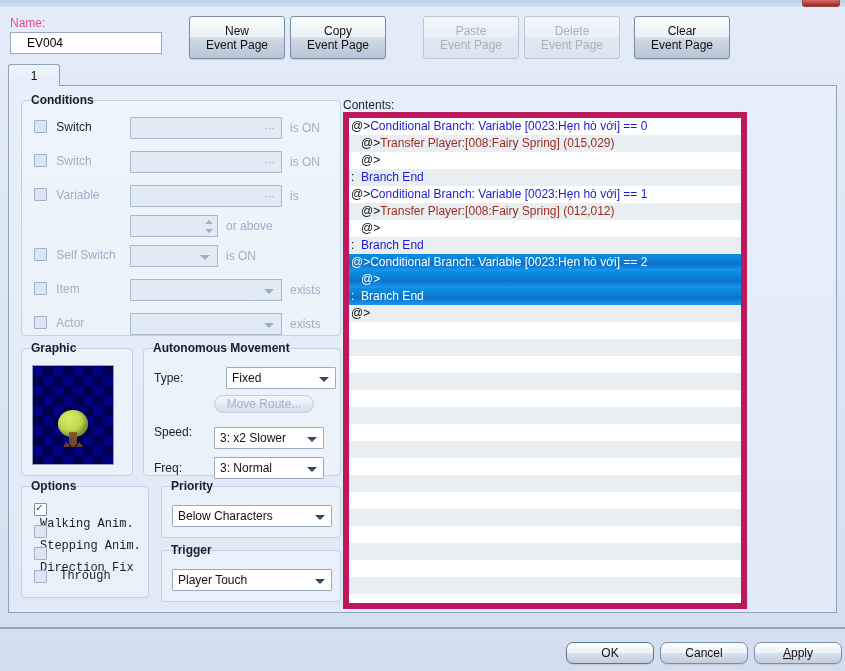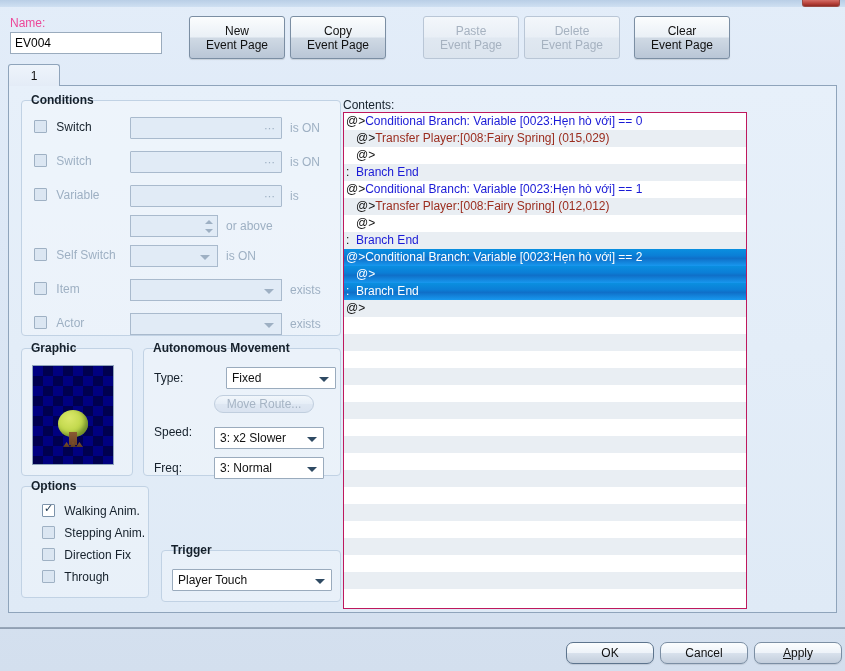--- a/index.html
+++ b/index.html
@@ -31,21 +31,21 @@
 
   
   #name-label {
     position: absolute; left: 10px; top: 16px;
     font-size: 12px; color: #ec4899;
   }
   #name-input {
     position: absolute; left: 10px; top: 32px; width: 152px; height: 22px;
     background: #fff; border: 1px solid #9aabbd;
     font-family: "Liberation Sans", sans-serif; font-size: 12px;
-    padding: 0 4px; color: #000; outline: none;
+    padding: 0 16px; color: #000; outline: none;
   }
 
   .pagebtn {
     position: absolute; top: 16px; width: 96px; height: 43px;
     border: 1px solid #7b8ea3;
     border-radius: 3px;
     background: linear-gradient(180deg, #fbfdfe 0%, #eaf0f6 48%, #cfd9e4 52%, #b9c6d6 100%);
     font-family: "Liberation Sans", sans-serif; font-size: 12px;
     color: #111;
     line-height: 14px;
@@ -216,34 +216,34 @@
     position: absolute; left: 70px; top: 46px; width: 100px; height: 18px;
     border: 1px solid #c0cede; border-radius: 9px;
     background: linear-gradient(180deg, #f1f6fb 0%, #e6eef7 48%, #dee7f2 52%, #d9e3f0 100%);
     color: #a6b4c4; font-size: 12px;
     display: flex; align-items: center; justify-content: center;
     cursor: default;
   }
 
   
   #grp-options { left: 12px; top: 400px; width: 128px; height: 112px; }
-  .opt-row { position: absolute; left: 20px; height: 20px; }
+  .opt-row { position: absolute; left: 12px; height: 20px; font-family: Liberation Mono, monospace; }
 
   
   #grp-priority { left: 152px; top: 400px; width: 180px; height: 52px; }
   #grp-trigger  { left: 152px; top: 464px; width: 180px; height: 52px; }
 
   
   #contents-label {
     position: absolute; left: 343px; top: 98px;
     font-size: 12px; color: #15202b;
   }
   #contents-list {
     position: absolute; left: 343px; top: 112px; width: 404px; height: 497px;
-    background: #fff; border: 1px solid #be185d;
+    background: #fff; border: 6px solid #be185d;
     overflow: hidden;
   }
   .row {
     height: 17px; line-height: 17px;
     font-family: "Liberation Sans", sans-serif; font-size: 12px;
     white-space: pre; padding-left: 2px;
     position: relative;
   }
   .row.alt { background: #e9eef3; }
   .row.selected {
@@ -411,20 +411,27 @@
     <div class="opt-row" style="top:60px;">
       <span class="chk"></span>
       <span class="cond-label">Direction Fix</span>
     </div>
     <div class="opt-row" style="top:82px;">
       <span class="chk"></span>
       <span class="cond-label">Through</span>
     </div>
   </div>
 
+  <div class="group" id="grp-priority">
+    <div class="group-title">Priority</div>
+    <div class="sel" style="left:10px; top:18px; width:160px;">
+      <span>Below Characters</span>
+      <span class="arw"></span>
+    </div>
+  </div>
 
   <div class="group" id="grp-trigger">
     <div class="group-title">Trigger</div>
     <div class="sel" style="left:10px; top:18px; width:160px;">
       <span>Player Touch</span>
       <span class="arw"></span>
     </div>
   </div>
 
 </div>

